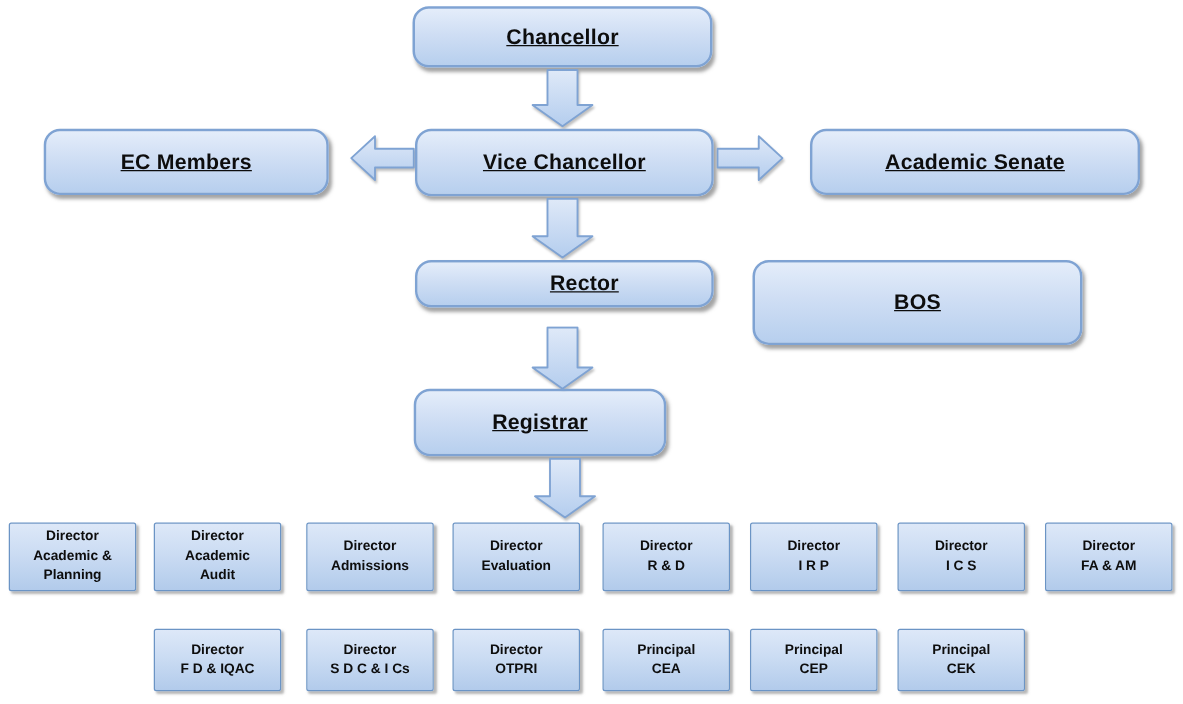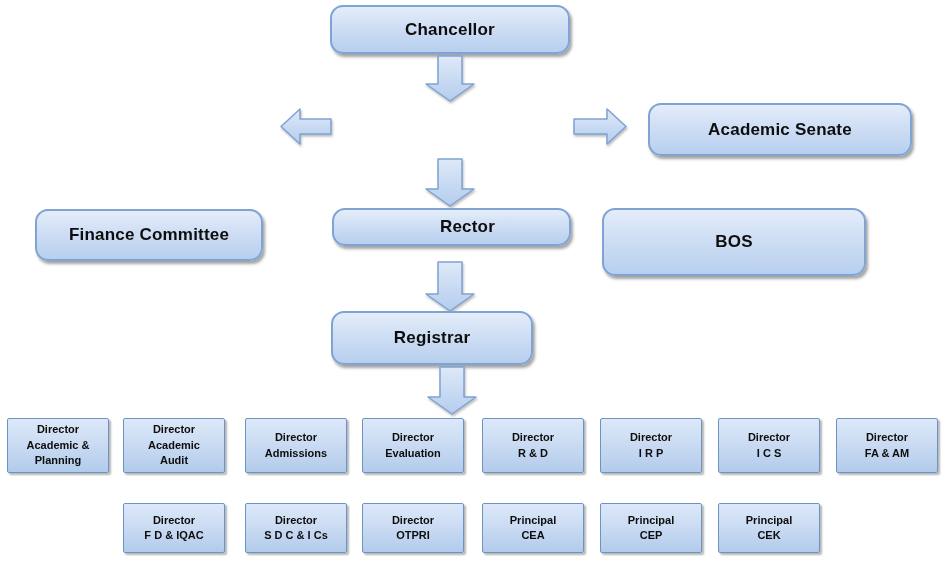--- a/index.html
+++ b/index.html
@@ -22,20 +22,21 @@
     justify-content: center;
     border: 2px solid #7fa3d3;
     border-radius: 13px;
     background: linear-gradient(to bottom, #e4edfa 0%, #cfdef4 45%, #b7cfee 100%);
     box-shadow: 2px 3px 3px rgba(90, 90, 90, 0.55);
     font-size: 17px;
     font-weight: bold;
     color: #0d0d0d;
     text-align: center;
     letter-spacing: 0.2px;
+    text-decoration: underline;
   }
 
   
   .node-sm {
     position: absolute;
     display: flex;
     align-items: center;
     justify-content: center;
     border: 1.5px solid #6b94c5;
     border-radius: 2px;
@@ -70,43 +71,44 @@
   </svg>
 
   <div class="node-lg" style="left:330px; top:5px; width:240px; height:49px;">Chancellor</div>
 
   <div class="arrow" style="left:425px; top:55px;">
     <svg width="50" height="47" viewBox="0 0 50 47">
       <polygon points="13,1 37,1 37,29 49,29 25,46 1,29 13,29" fill="url(#agrad)" stroke="#7fa3d3" stroke-width="1.5" stroke-linejoin="round"></polygon>
     </svg>
   </div>
 
+  <div class="node-lg" style="left:35px; top:103px; width:228px; height:53px;">EC Members</div>
 
   <div class="arrow" style="left:280px; top:108px;">
     <svg width="52" height="37" viewBox="0 0 52 37">
       <polygon points="51,11 20,11 20,1 1,18.5 20,36 20,26 51,26" fill="url(#agrad)" stroke="#7fa3d3" stroke-width="1.5" stroke-linejoin="round"></polygon>
     </svg>
   </div>
 
+  <div class="node-lg" style="left:332px; top:103px; width:239px; height:54px;">Vice Chancellor</div>
 
   <div class="arrow" style="left:573px; top:108px;">
     <svg width="54" height="37" viewBox="0 0 54 37">
       <polygon points="1,11 34,11 34,1 53,18.5 34,36 34,26 1,26" fill="url(#agrad)" stroke="#7fa3d3" stroke-width="1.5" stroke-linejoin="round"></polygon>
     </svg>
   </div>
 
   <div class="node-lg" style="left:648px; top:103px; width:264px; height:53px;">Academic Senate</div>
 
   <div class="arrow" style="left:425px; top:158px;">
     <svg width="50" height="49" viewBox="0 0 50 49">
       <polygon points="13,1 37,1 37,31 49,31 25,48 1,31 13,31" fill="url(#agrad)" stroke="#7fa3d3" stroke-width="1.5" stroke-linejoin="round"></polygon>
     </svg>
   </div>
 
-  <div class="node-lg" style="left:35px; top:209px; width:228px; height:52px;">Finance Committee</div>
 
   <div class="node-lg" style="left:332px; top:208px; width:239px; height:38px;padding-left:32px;">Rector</div>
 
   <div class="node-lg" style="left:602px; top:208px; width:264px; height:68px;">BOS</div>
 
   <div class="arrow" style="left:425px; top:261px;">
     <svg width="50" height="51" viewBox="0 0 50 51">
       <polygon points="13,1 37,1 37,33 49,33 25,50 1,33 13,33" fill="url(#agrad)" stroke="#7fa3d3" stroke-width="1.5" stroke-linejoin="round"></polygon>
     </svg>
   </div>

